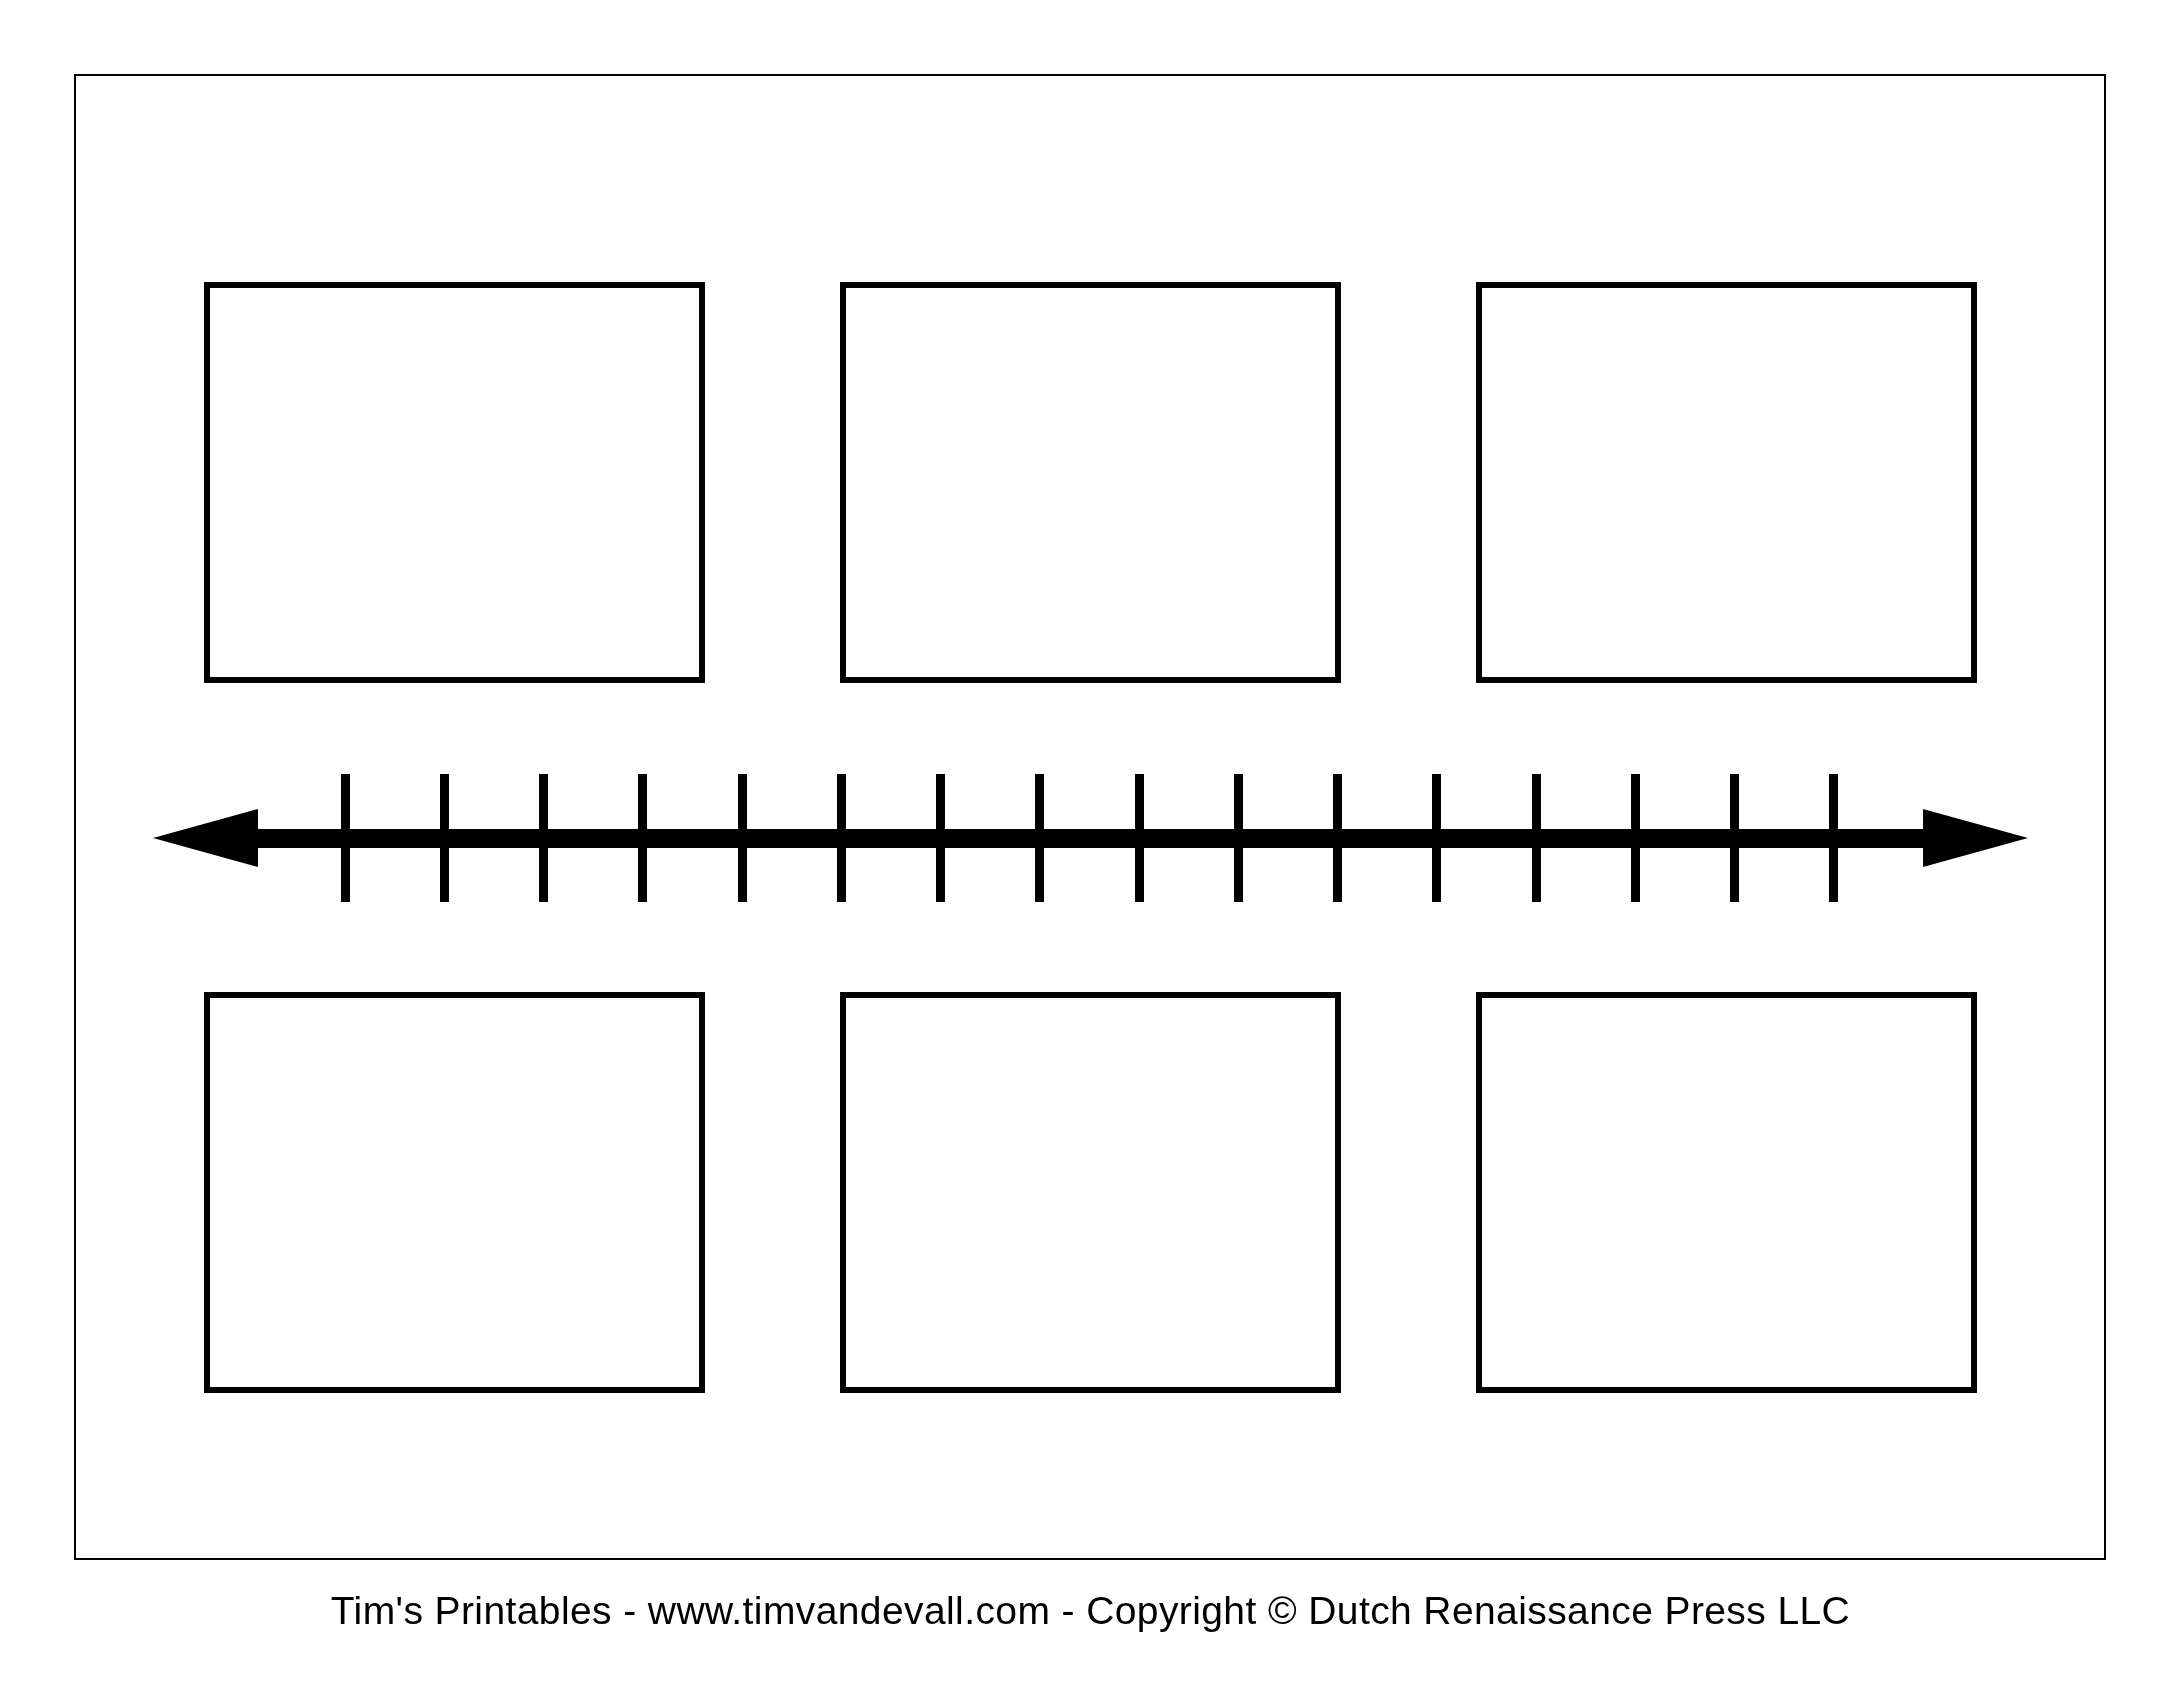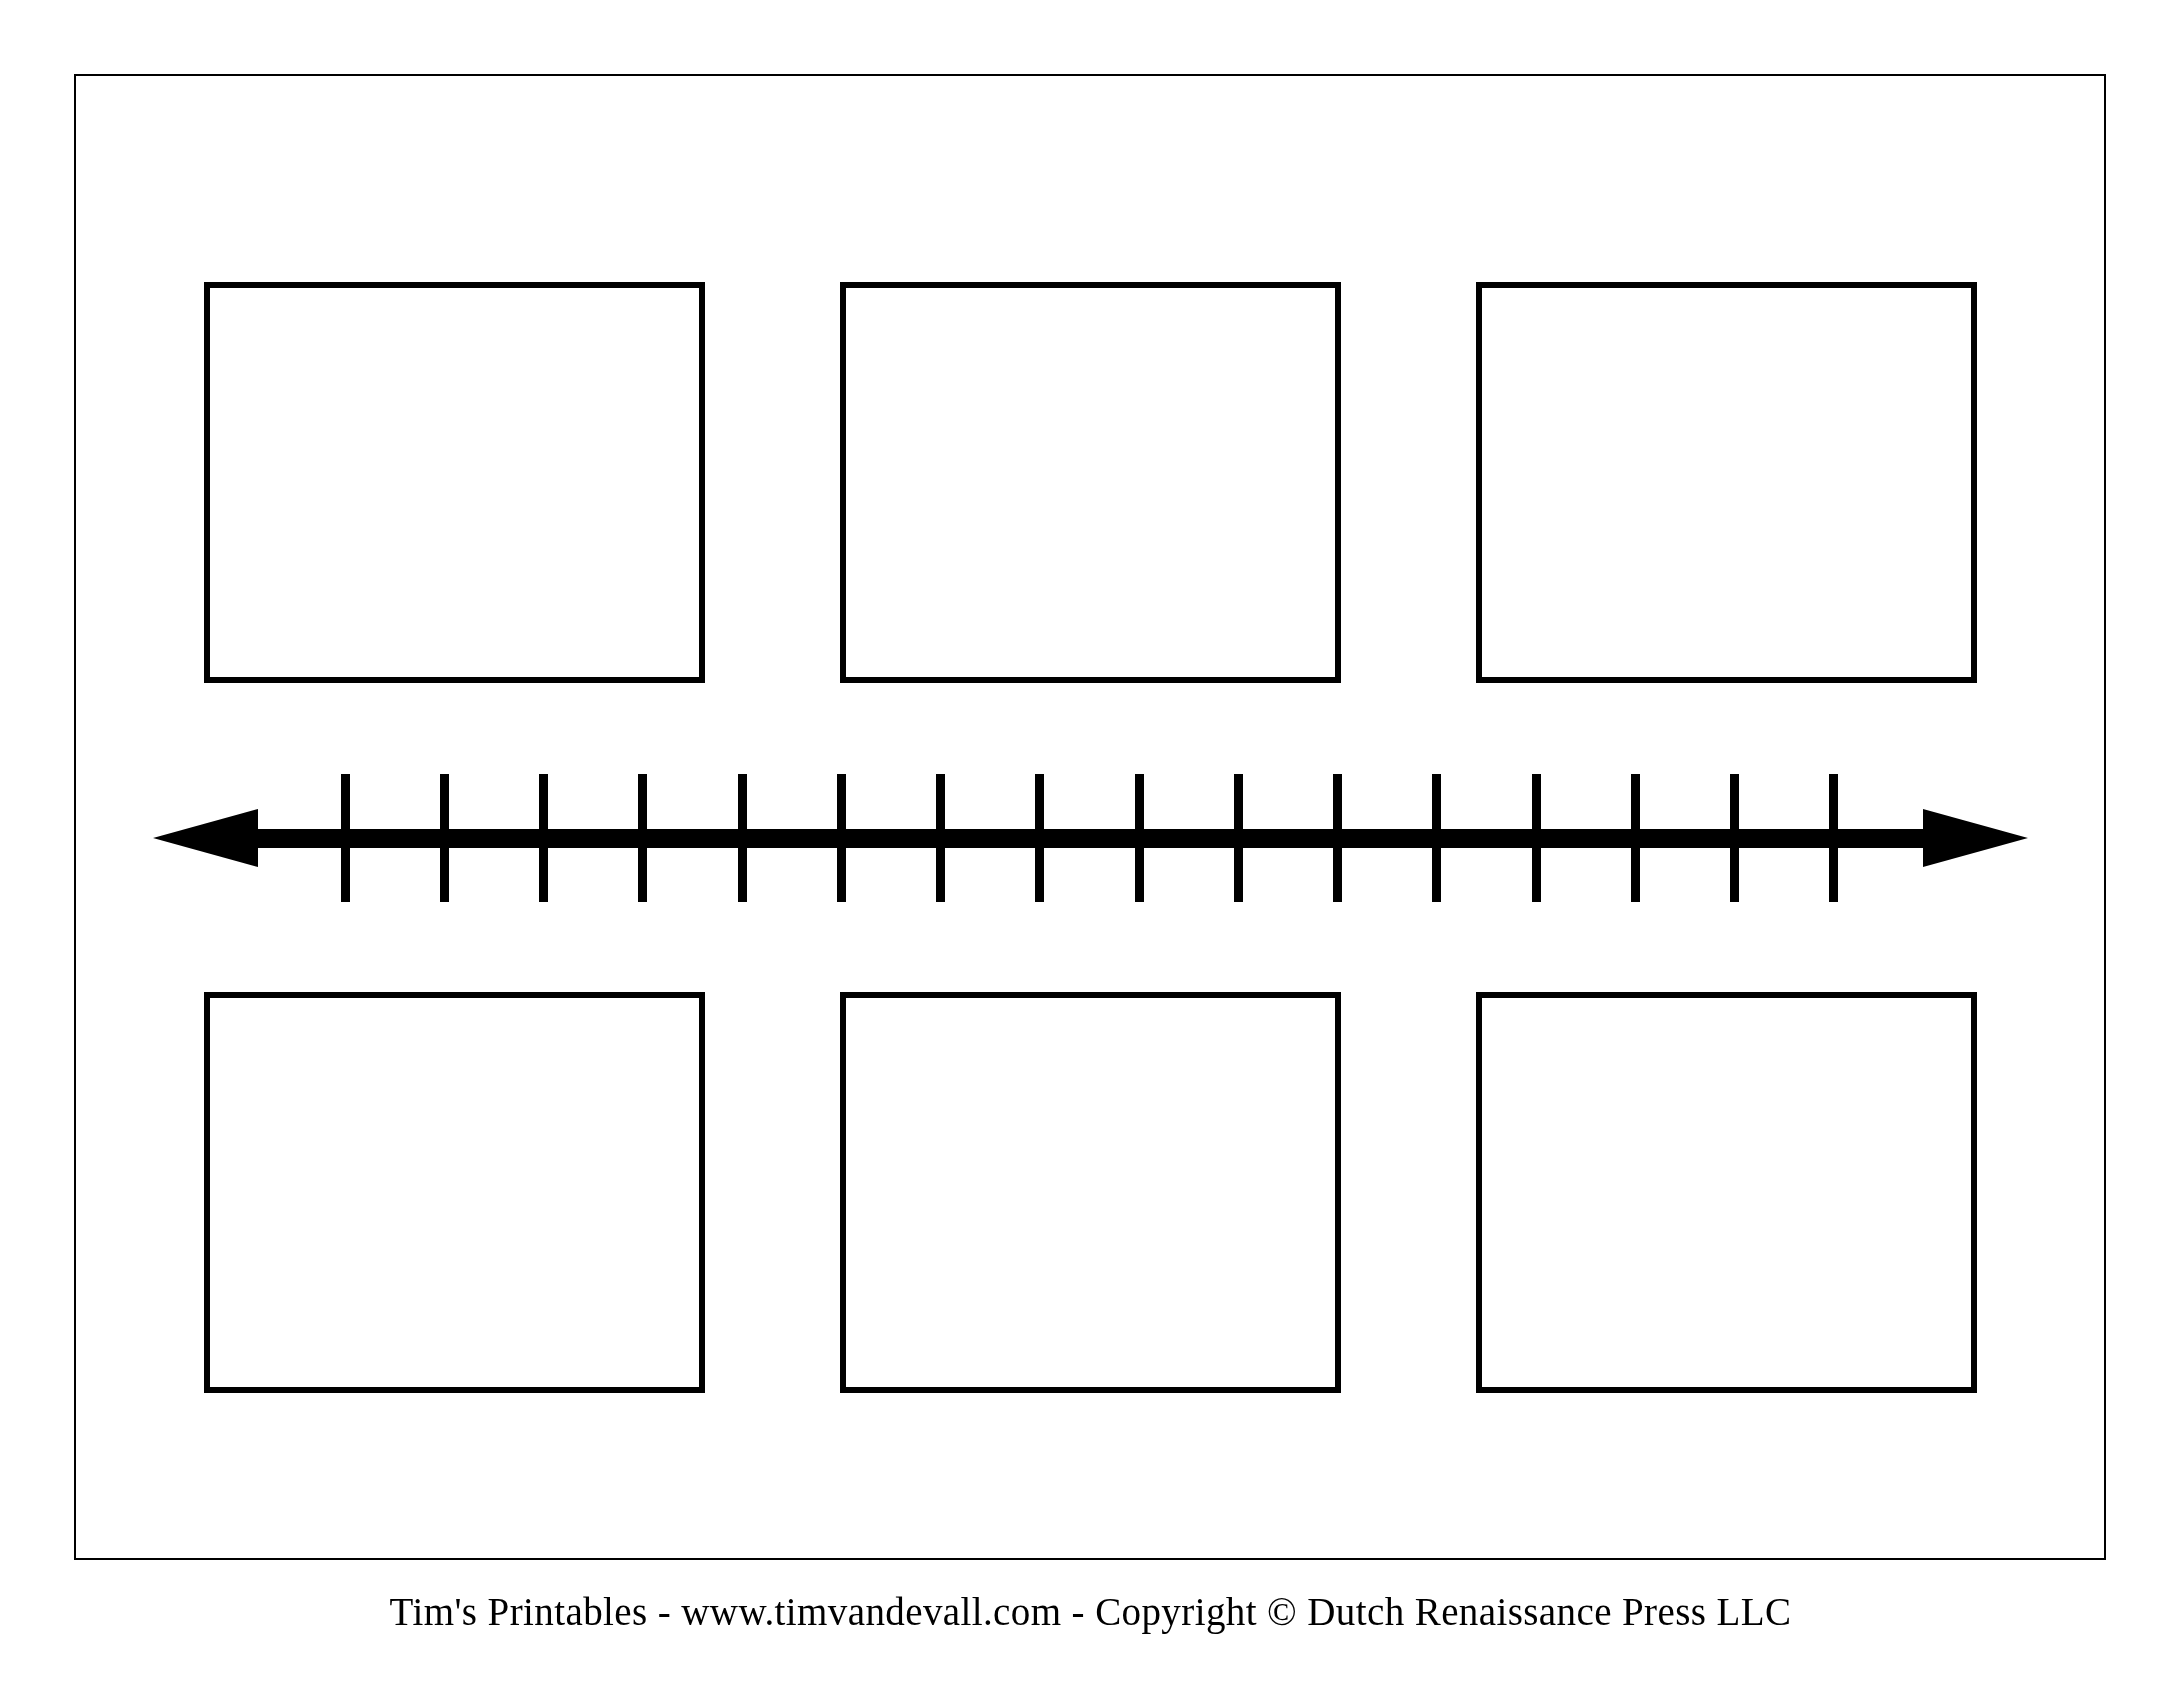--- a/index.html
+++ b/index.html
@@ -6,21 +6,21 @@
     margin: 0;
     padding: 0;
     background: #ffffff;
   }
   #canvas {
     position: relative;
     width: 2181px;
     height: 1685px;
     background: #ffffff;
     overflow: hidden;
-    font-family: Liberation Serif, serif;
+    font-family: Liberation Sans, sans-serif;
   }
   
   #page-border {
     position: absolute;
     left: 74px;
     top: 74px;
     width: 2032px;
     height: 1486px;
     border: 2.6px solid #000000;
     box-sizing: border-box;

